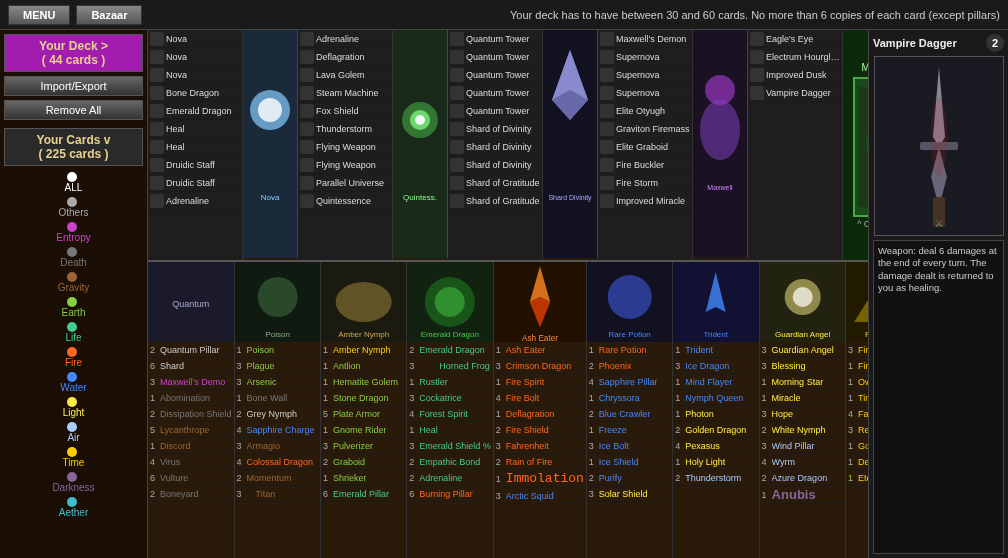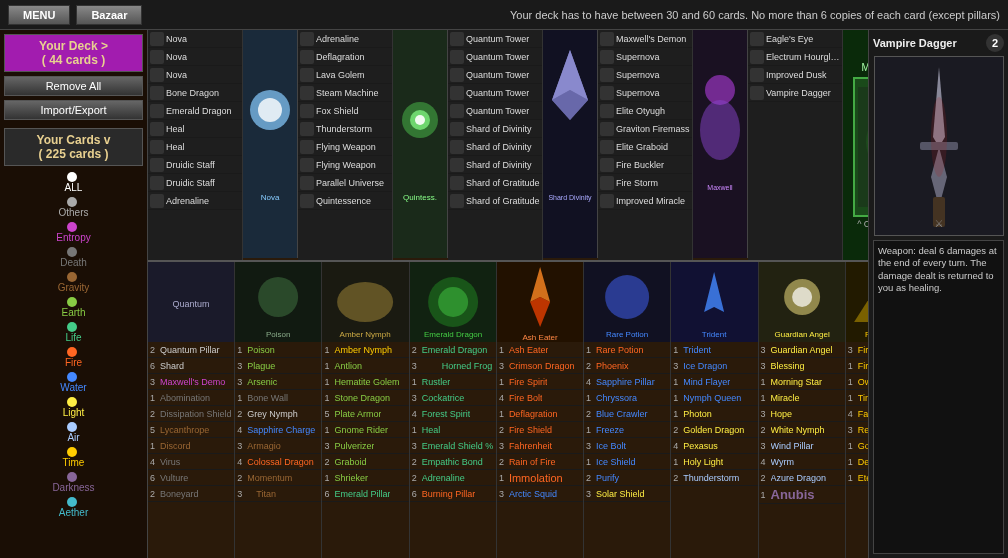--- a/index.html
+++ b/index.html
@@ -253,22 +253,22 @@
   <span id="top-notice">Your deck has to have between 30 and 60 cards. No more than 6 copies of each card (except pillars)</span>
 </div>
 
 <div id="main">
 
   <div id="left-panel">
     <div id="deck-title">
       <div>Your Deck &gt;</div>
       <div>( 44 cards )</div>
     </div>
+    <div class="left-btn">Import/Export</div>
     <div class="left-btn">Remove All</div>
-    <div class="left-btn">Import/Export</div>
     <div id="your-cards-title">
       <div>Your Cards v</div>
       <div>( 225 cards )</div>
     </div>
     <div id="element-filters">
     <div class="element-filter">
           <div class="elem-dot" style="background:#ffffff"></div>
           <span style="color:#ffffff">ALL</span>
         </div>
         <div class="element-filter">
@@ -845,21 +845,21 @@
               <div class="browser-card-item">
                 <span class="cnt">3</span>
                 <span style="color:#ff6622; font-size:9px; white-space:nowrap; overflow:hidden; text-overflow:ellipsis;">Fahrenheit</span>
               </div>
               <div class="browser-card-item">
                 <span class="cnt">2</span>
                 <span style="color:#ff6622; font-size:9px; white-space:nowrap; overflow:hidden; text-overflow:ellipsis;">Rain of Fire</span>
               </div>
               <div class="browser-card-item">
                 <span class="cnt">1</span>
-                <span style="color:#ff6622; font-size:11px; white-space:nowrap; overflow:hidden; text-overflow:ellipsis;">Immolation</span>
+                <span style="color:#ff6622; font-size:13px; white-space:nowrap; overflow:hidden; text-overflow:ellipsis;font-family:Liberation Mono, monospace;">Immolation</span>
               </div>
               <div class="browser-card-item">
                 <span class="cnt">3</span>
                 <span style="color:#4488ff; font-size:9px; white-space:nowrap; overflow:hidden; text-overflow:ellipsis;">Arctic Squid</span>
               </div>
             </div>
         </div>
 
         <div class="browser-col" style="flex:1; display:flex; flex-direction:column; border-right:1px solid #333;">
           <div style="height:80px; background:#1a1a2a; overflow:hidden;">

